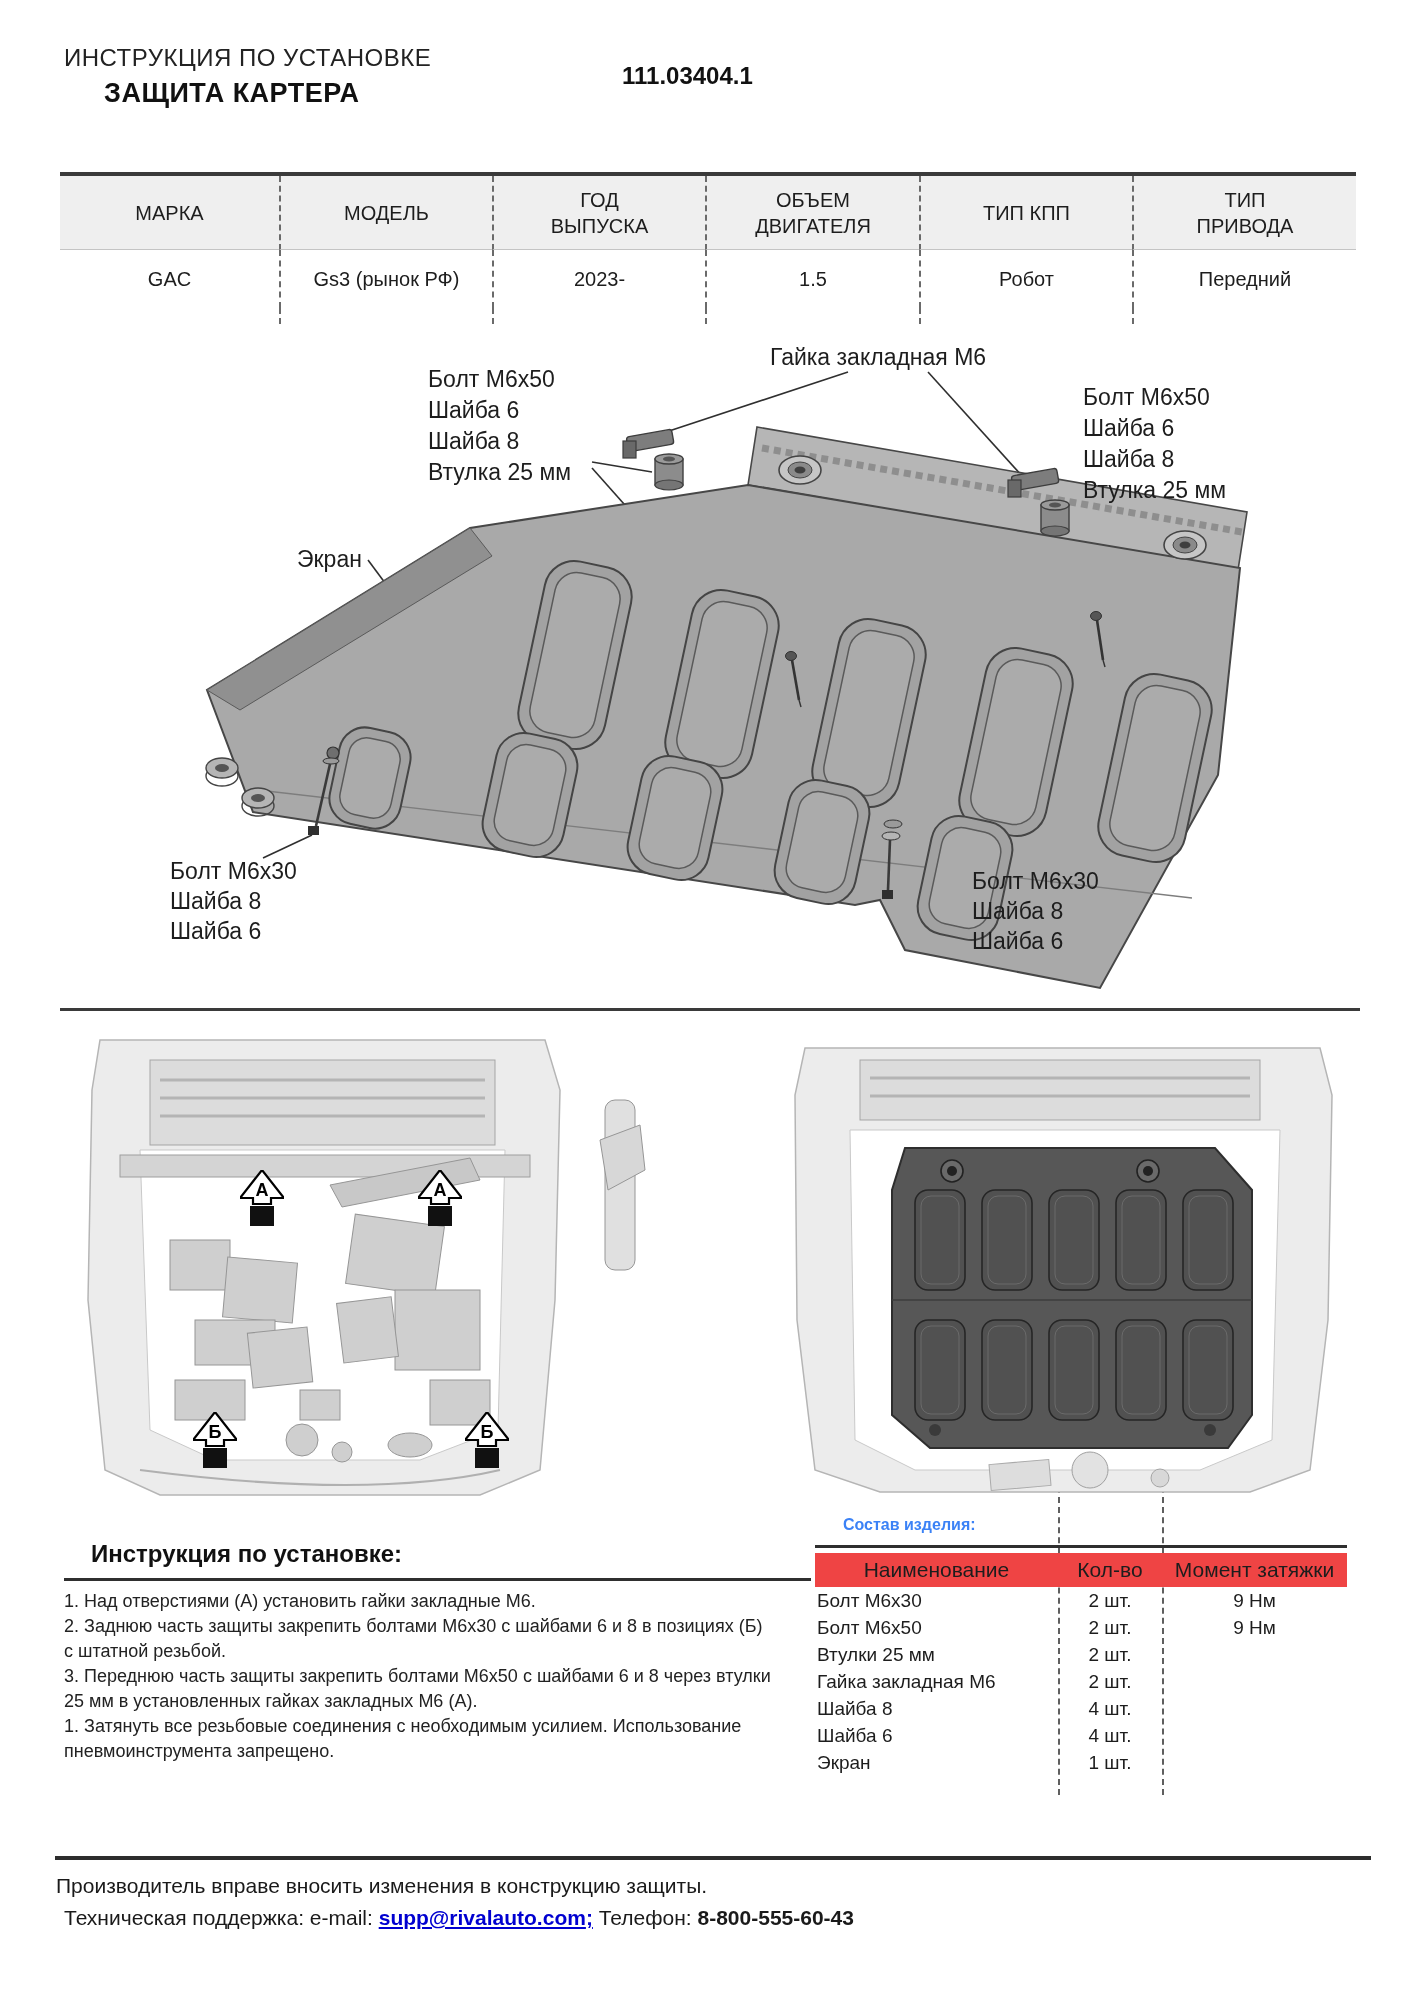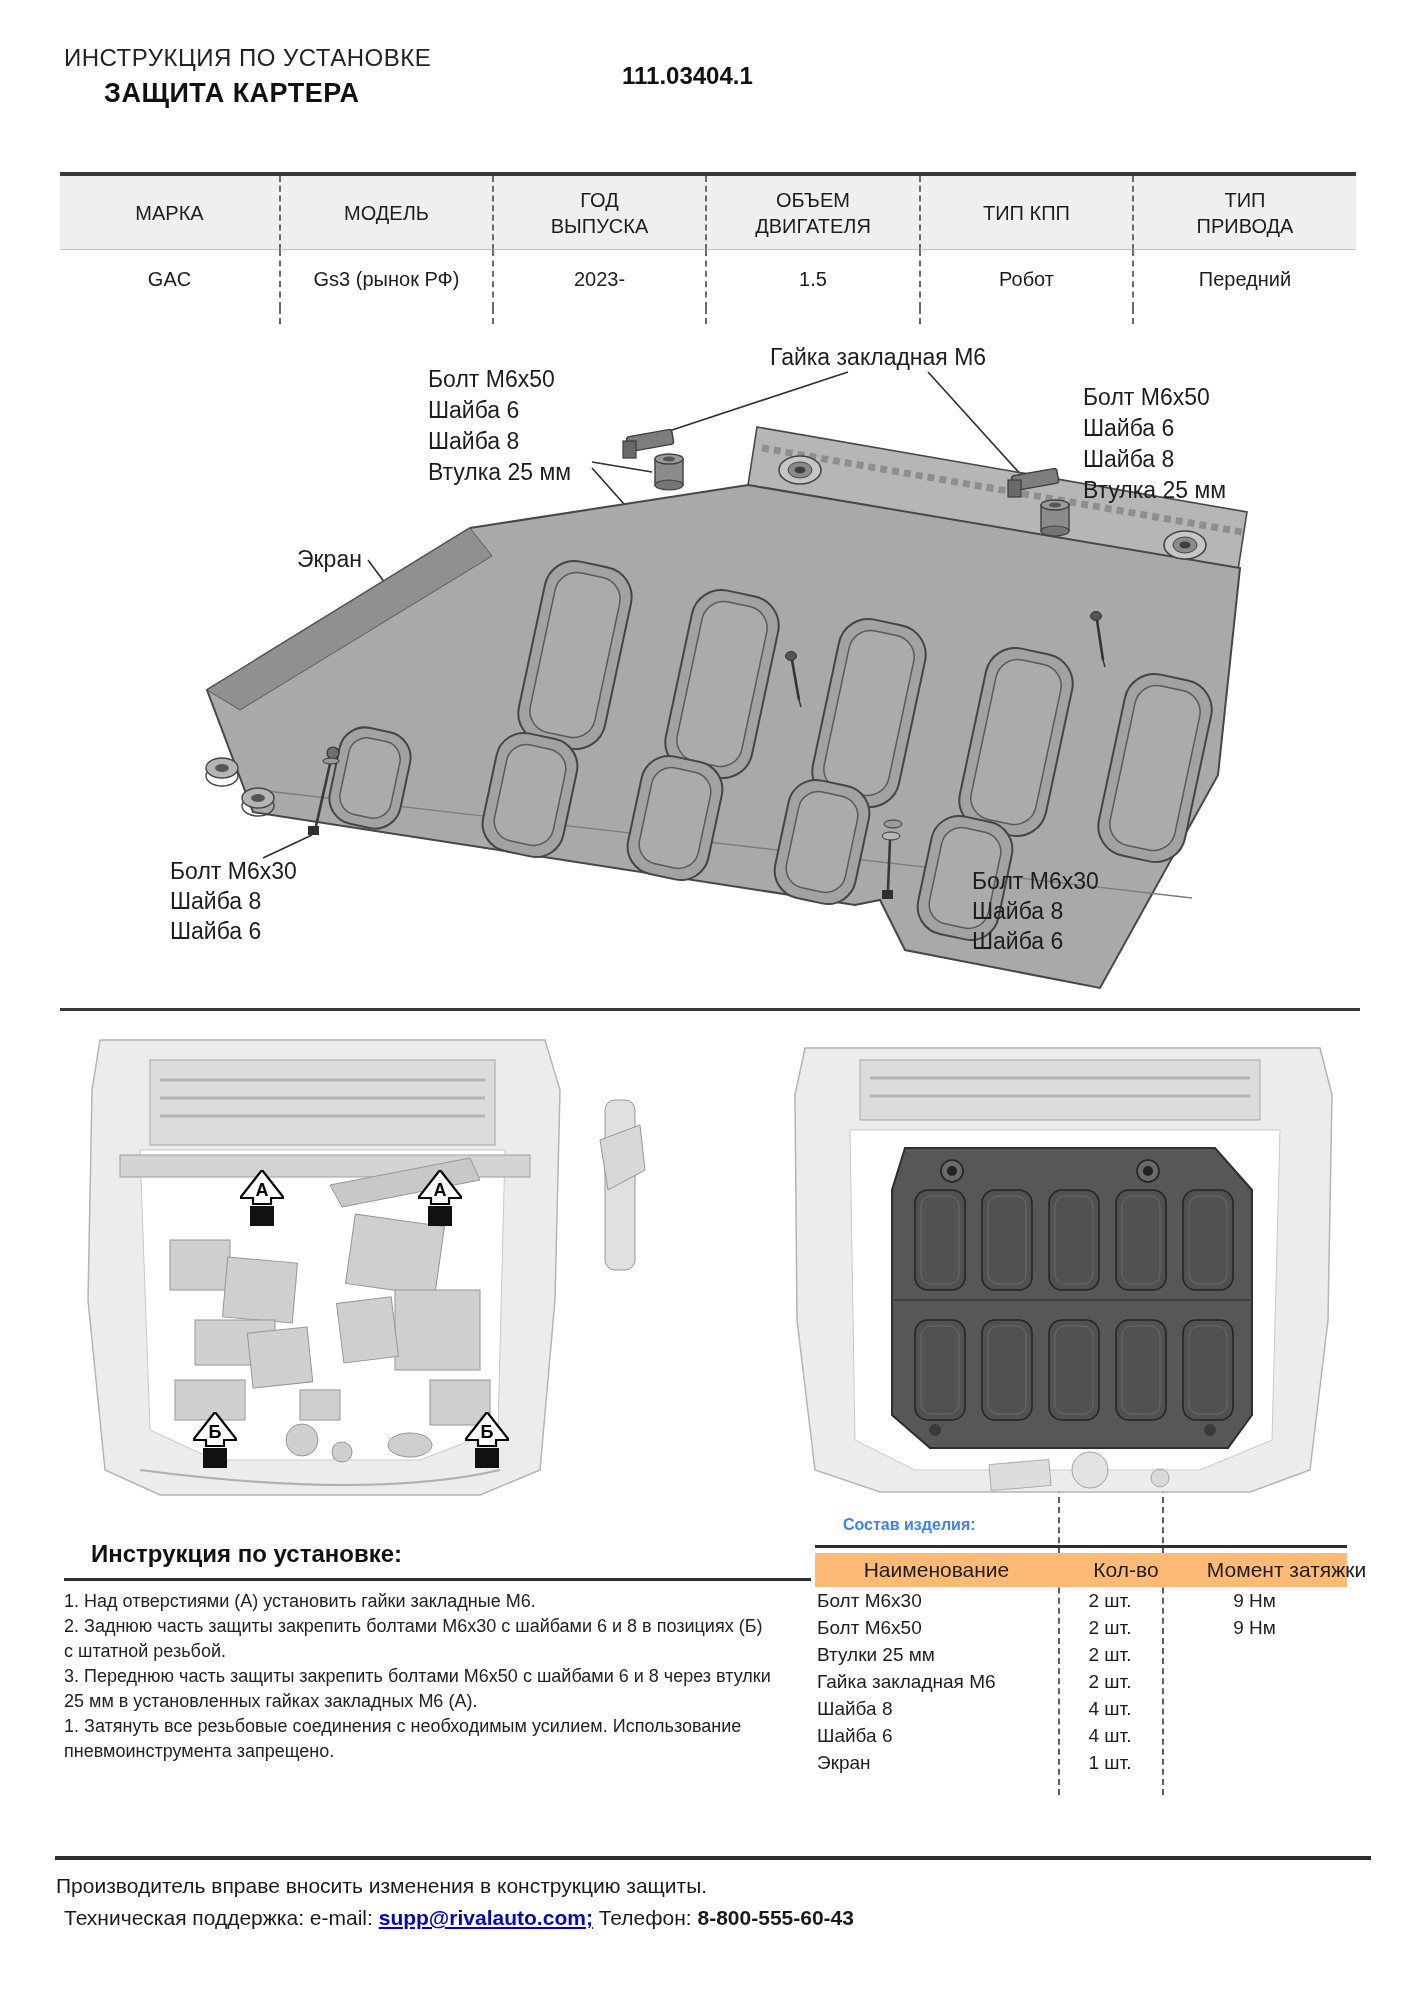--- a/index.html
+++ b/index.html
@@ -35,21 +35,21 @@
   
   .instructions{left:64px;top:1540px;width:712px;}
   .inst-title{font-size:24px;font-weight:bold;color:#111;margin-left:27px;}
   .inst-line{border-bottom:3px solid #2f2f2f;margin-top:10px;margin-bottom:8px;width:747px;}
   .inst-step{font-size:18px;line-height:25px;color:#222;}
 
   
   .parts{left:815px;top:1516px;width:532px;}
   .pt-title{font-size:16px;font-weight:bold;color:#3b82f6;margin-left:28px;}
   .pt-line{border-bottom:3px solid #2f2f2f;margin-top:11px;}
-  .pt-head{display:grid;grid-template-columns:243px 104px 185px;background:#fdba74;margin-top:5px;gap:16px;}
+  .pt-head{display:grid;grid-template-columns:243px 104px 185px;background:#ef4444;margin-top:5px;}
   .pt-hc{height:34px;font-size:21px;display:flex;align-items:center;justify-content:center;}
   .pt-grid{display:grid;grid-template-columns:243px 104px 185px;}
   .pt-name{height:27px;font-size:19px;display:flex;align-items:center;padding-left:2px;}
   .pt-qty,.pt-tq{height:27px;font-size:19px;display:flex;align-items:center;justify-content:center;}
 
   
   .foot-1{left:56px;top:1874px;font-size:21px;color:#1a1a1a;}
   .foot-2{left:64px;top:1906px;font-size:21px;color:#1a1a1a;}
   .email{color:#0000d0;font-weight:bold;text-decoration:underline;cursor:pointer;}
   .phone{font-weight:bold;}

